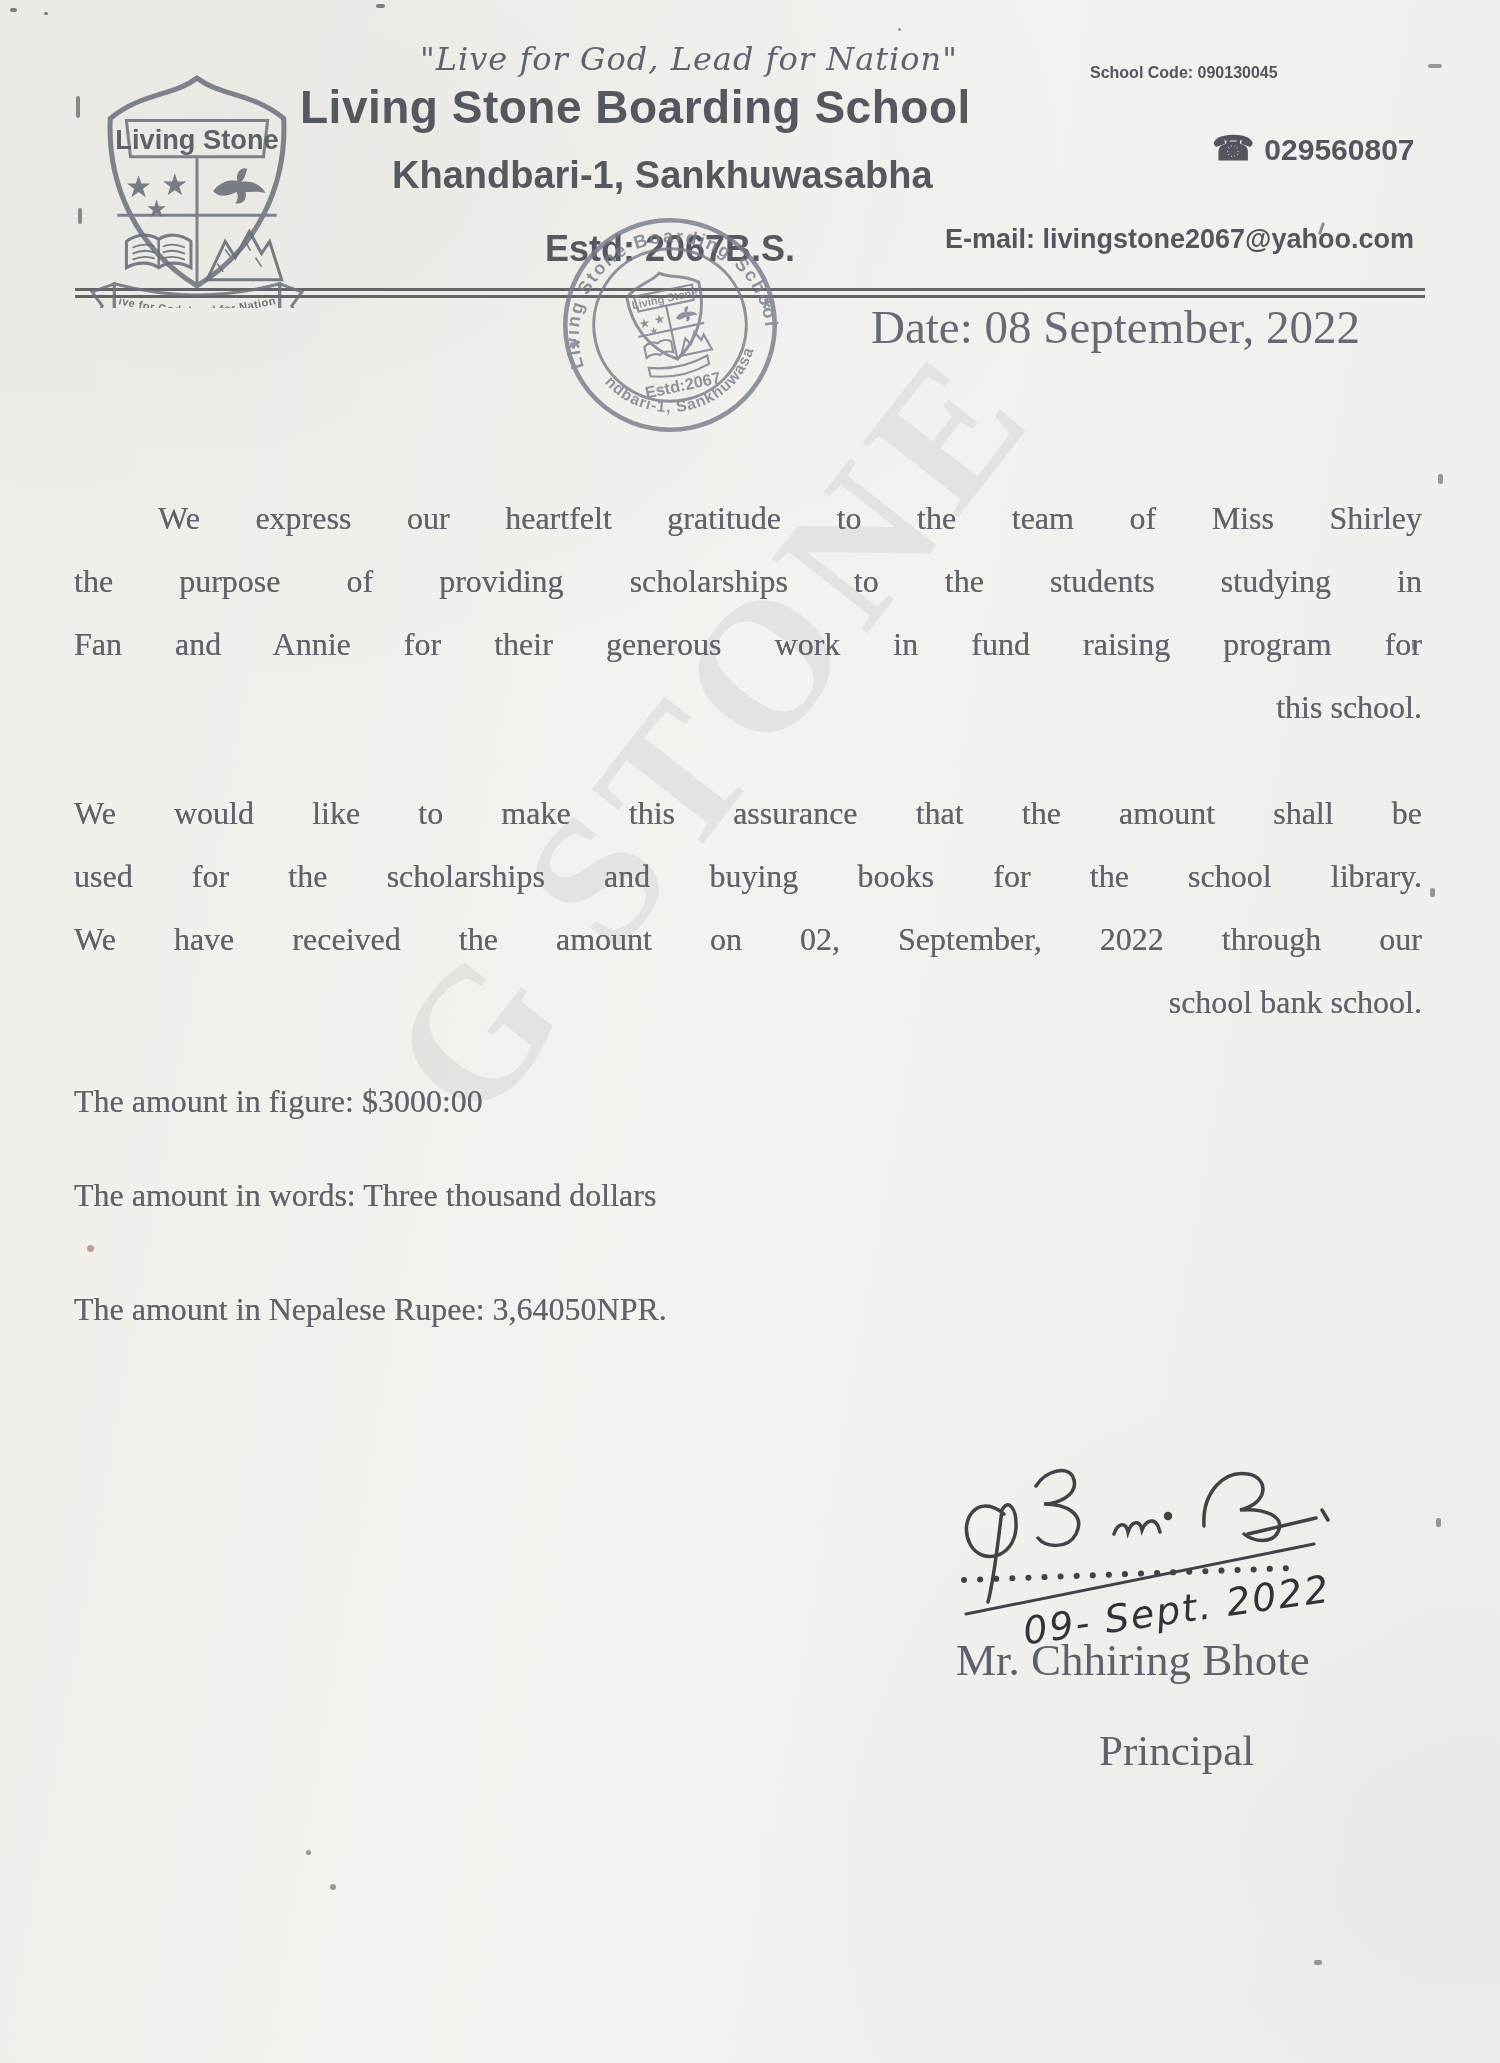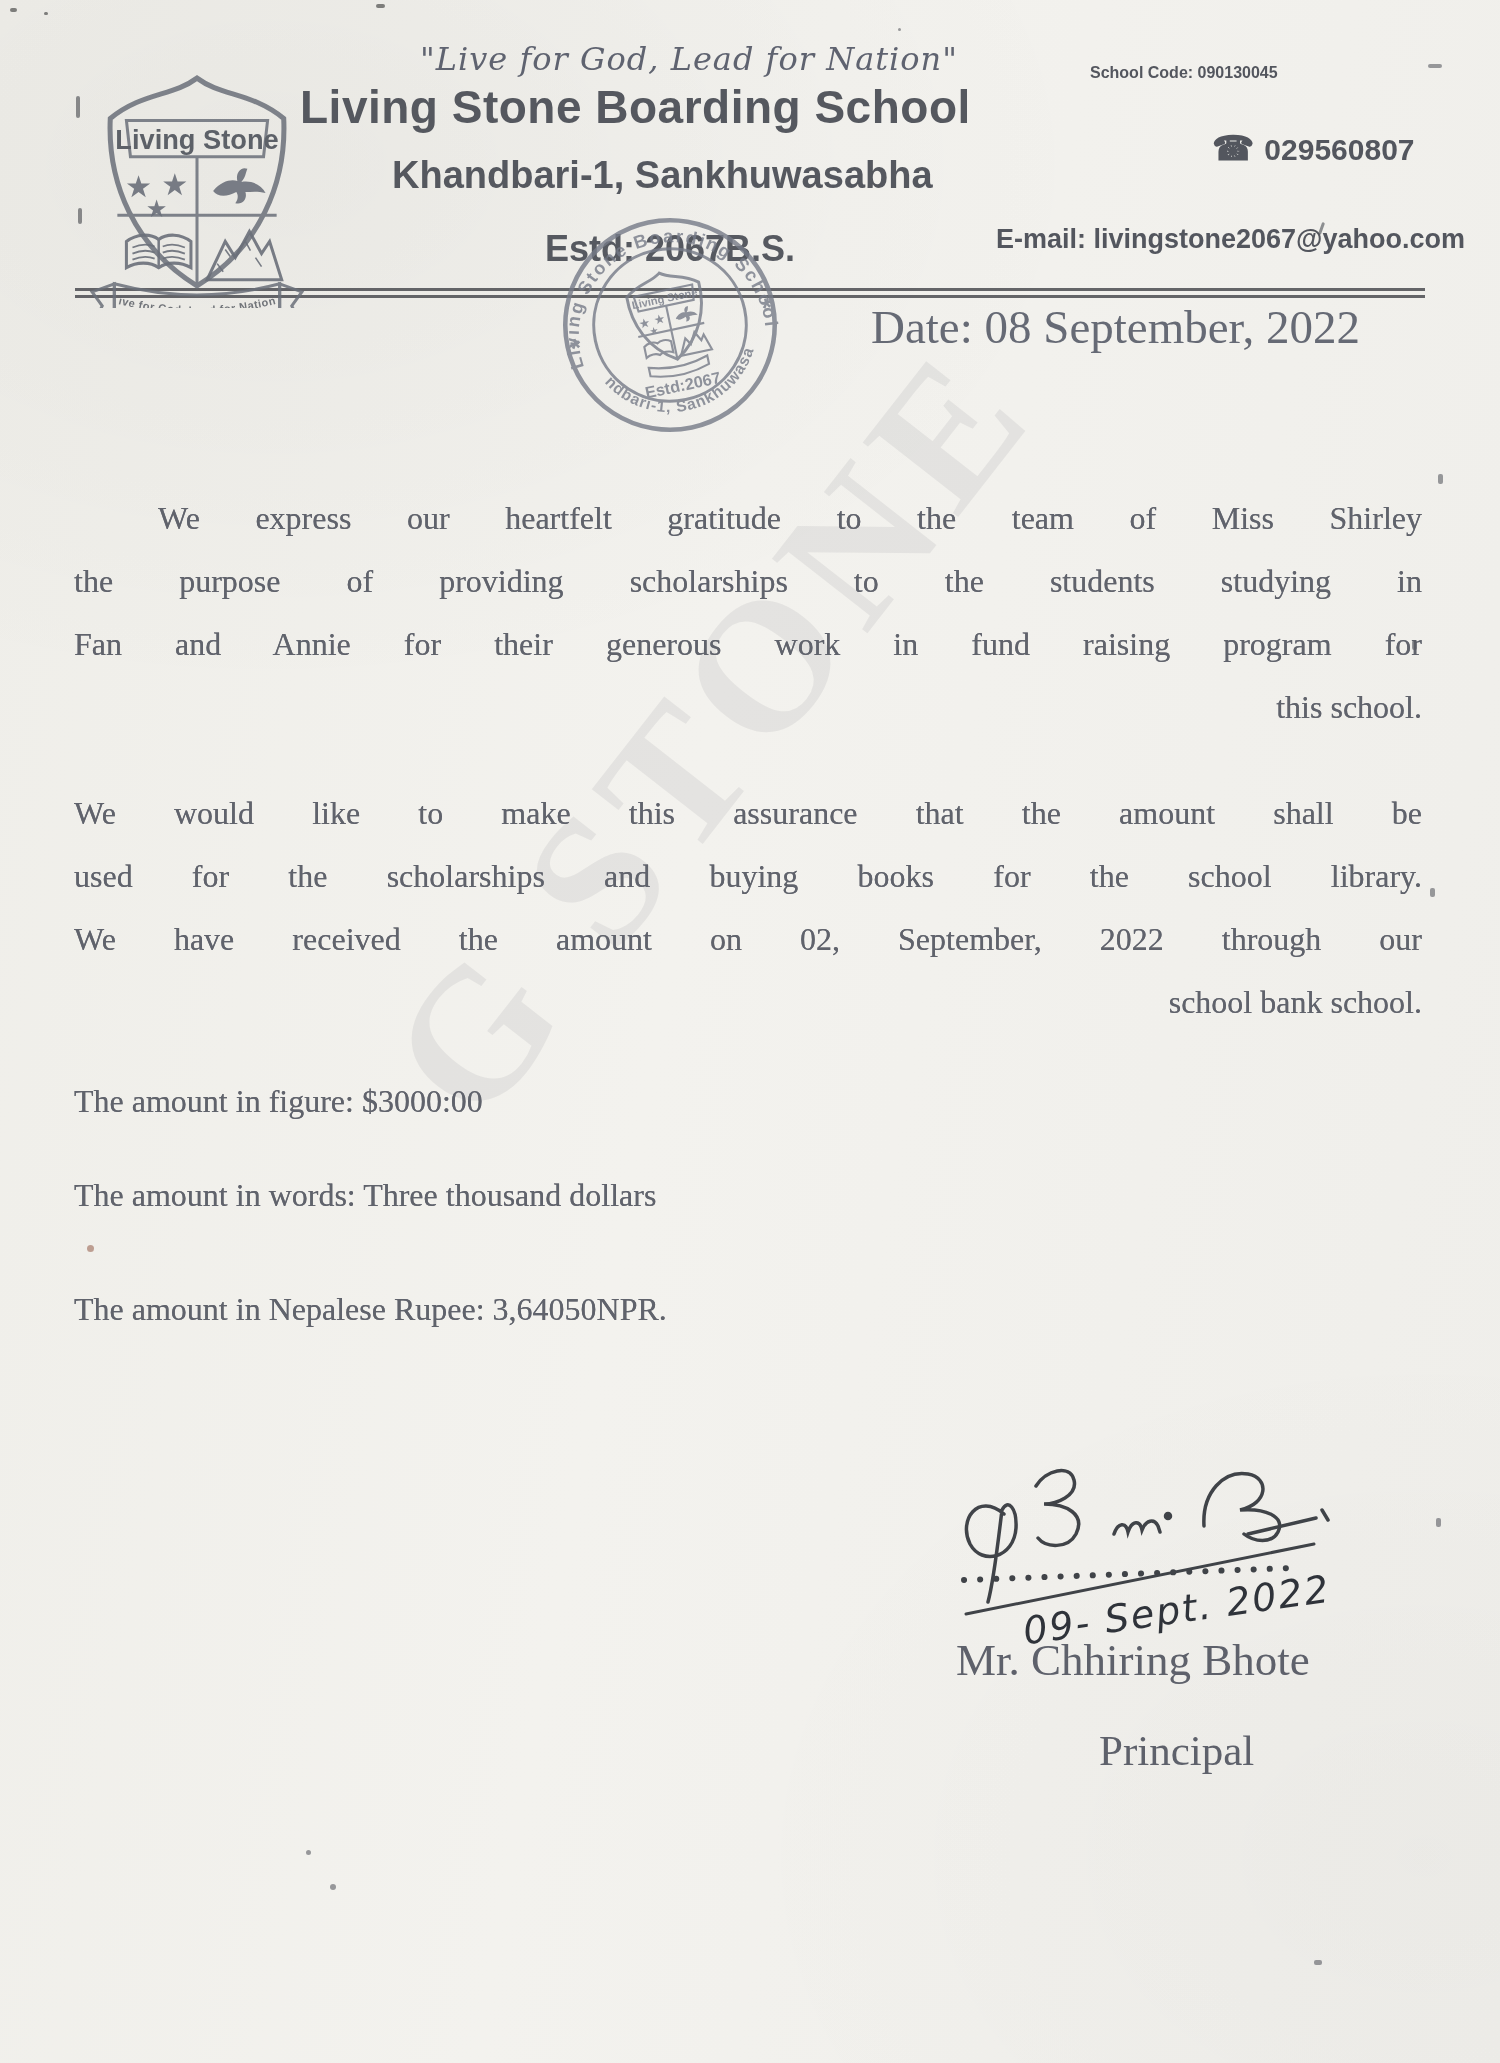--- a/index.html
+++ b/index.html
@@ -19,21 +19,21 @@
     color:rgba(128,132,140,0.13);transform:rotate(-52deg);transform-origin:0 50%;
   }
   
   .motto{left:420px;top:40px;font-family:"DejaVu Serif",serif;font-style:italic;font-size:32px;color:#5f6370;letter-spacing:1px;}
   .school-code{left:1090px;top:64px;font-family:"Liberation Sans",sans-serif;font-weight:bold;font-size:16px;color:#53565e;}
   .school-name{left:300px;top:80px;font-family:"Liberation Sans",sans-serif;font-weight:bold;font-size:46px;color:#55585f;letter-spacing:0.5px;}
   .address{left:392px;top:154px;font-family:"Liberation Sans",sans-serif;font-weight:bold;font-size:38px;color:#55585f;}
   .phone{left:1212px;top:128px;font-family:"Liberation Sans",sans-serif;font-weight:bold;font-size:30px;color:#53565e;}
   .phone .ph-ic{font-size:34px;margin-right:10px;}
   .estd{left:545px;top:228px;font-family:"Liberation Sans",sans-serif;font-weight:bold;font-size:36px;color:#565960;z-index:1;}
-  .email{left:996px;top:224px;font-family:"Liberation Sans",sans-serif;font-weight:bold;font-size:27px;color:#53565e;}
+  .email{left:945px;top:224px;font-family:"Liberation Sans",sans-serif;font-weight:bold;font-size:27px;color:#53565e;}
   .rule{left:75px;width:1350px;height:3px;background:#44464b;opacity:.82;}
   .r1{top:288px;} .r2{top:295px;}
   
   .stamp{left:548px;top:203px;z-index:2;transform:rotate(-12deg);opacity:.8;}
   
   .date-line{left:828px;top:300px;font-size:47px;color:#666a75;z-index:1;margin-left:43px;}
   
   .bodyblock{left:74px;width:1348px;font-size:32px;line-height:63px;z-index:1;
     text-shadow:0 0 0.6px rgba(96,99,108,0.85);}
   .p1{top:487px;} .p2{top:782px;}

